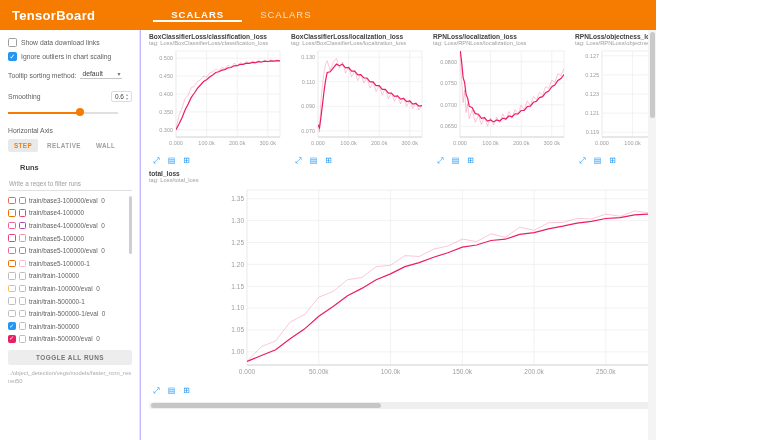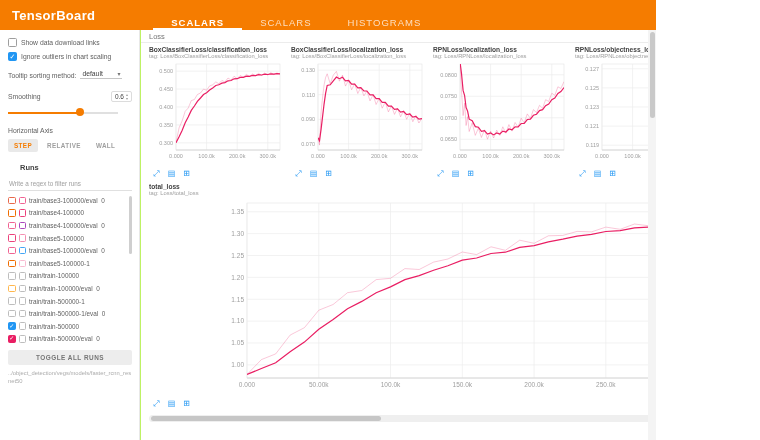--- a/index.html
+++ b/index.html
@@ -1,23 +1,23 @@
 <!DOCTYPE html>
 <html><head>
 <meta charset="utf-8">
 <style>
   * { box-sizing: border-box; margin: 0; padding: 0; }
   html,body { width:760px; height:440px; overflow:hidden; }
   body { font-family:"Liberation Sans", sans-serif; background:#fff; color:#333; }
-  .app { position:relative; width:656px; height:440px; overflow:hidden; background:#bef264; }
+  .app { position:relative; width:656px; height:440px; overflow:hidden; background:#c4b5fd; }
 
   
   header { position:absolute; top:0; left:0; right:0; height:30px; background:#f57c00; display:flex; align-items:center; z-index:5; }
   .logo { color:#fff; font-size:13px; font-weight:bold; padding:0 10px 0 12px; letter-spacing:0.3px; }
-  nav { display:flex; align-items:flex-end; height:100%; margin-left:48px; }
+  nav { display:flex; align-items:center; height:100%; margin-left:48px; }
   .nav-item { display:flex; align-items:center; padding:0 18px; font-size:9.5px; letter-spacing:1px; color:rgba(255,255,255,0.75); cursor:pointer; border-bottom:2px solid transparent; }
   .nav-item.active { color:#fff; font-weight:bold; border-bottom:2px solid #fff; }
 
   
   aside { position:absolute; top:30px; left:0; bottom:0; width:140px; background:#fff; border-right:1px solid #e8e8e8; padding:8px 7px 4px 8px; overflow:hidden; }
   .cbrow { display:flex; align-items:center; gap:4px; margin-bottom:5px; cursor:pointer; }
   .cbrow span.lbl { font-size:6.8px; color:#616161; }
   .cb { width:9px; height:9px; min-width:9px; border:1.4px solid #9e9e9e; border-radius:1.5px; display:inline-flex; align-items:center; justify-content:center; font-size:7px; color:#fff; line-height:9px; }
   .cb.checked { background:#2196f3; border-color:#2196f3; }
   .tooltip-row { margin-top:8px; font-size:6.8px; color:#616161; display:flex; align-items:flex-end; gap:4px; }
@@ -67,21 +67,20 @@
 </head>
 <body>
 
 <div class="app">
 
   <header>
     <div class="logo">TensorBoard</div>
     <nav id="main-nav">
         <div class="nav-item active">SCALARS</div>
         <div class="nav-item">SCALARS</div>
-        <div class="nav-item">HISTOGRAMS</div>
       </nav>
   </header>
 
   <aside>
 
     <label class="cbrow">
       <span class="cb" id="cb0"></span>
       <span class="lbl">Show data download links</span>
     </label>
 
@@ -191,23 +190,20 @@
             <span class="run-label">train/train-500000/eval_0</span>
           </div>
         </div>
       <button class="toggle-all">TOGGLE ALL RUNS</button>
       <div class="runs-path">../object_detection/vegs/models/faster_rcnn_resnet50</div>
     </div>
 
   </aside>
 
   <main>
-    <div class="section-head">
-      <span>Loss</span>
-    </div>
     <div class="charts-row" id="small-charts">
         <div class="chart-card small"><div class="chart-title">BoxClassifierLoss/classification_loss</div><div class="chart-tag">tag: Loss/BoxClassifierLoss/classification_loss</div><svg width="136" height="103" id="plot0">
             <clipPath id="clip0">
               <rect x="27" y="4" width="104" height="86"></rect>
             </clipPath>
             <rect x="27" y="4" width="104" height="86" fill="#ffffff" stroke="#e3e3e3" stroke-width="0.6"></rect>
             <line x1="27" x2="131" y1="11.16666666666667" y2="11.16666666666667" stroke="#ededed" stroke-width="0.7"></line>
             <text class="tick" font-size="5.5" x="24" y="13.091666666666669" text-anchor="end">0.500</text>
             <line x1="27" x2="131" y1="29.08333333333334" y2="29.08333333333334" stroke="#ededed" stroke-width="0.7"></line>
             <text class="tick" font-size="5.5" x="24" y="31.00833333333334" text-anchor="end">0.450</text>

